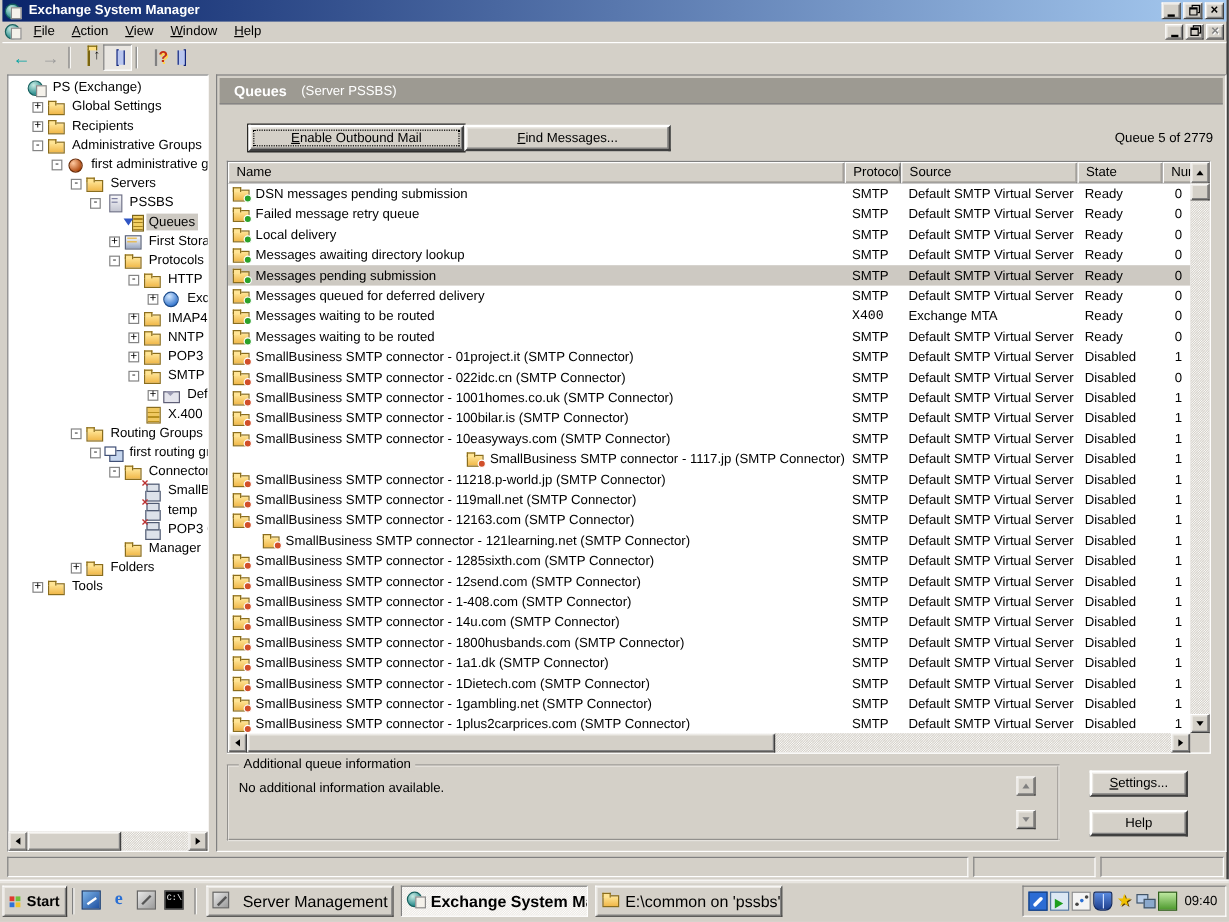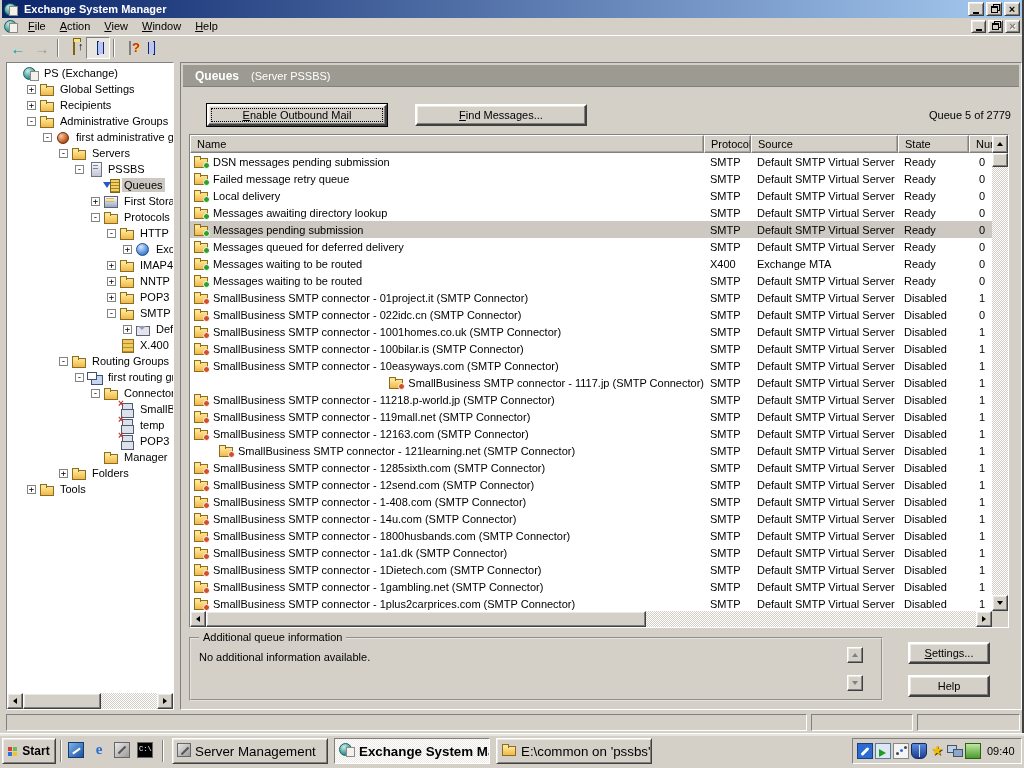--- a/index.html
+++ b/index.html
@@ -48,21 +48,21 @@
   .exp.none{visibility:hidden;}
   .splitter{position:absolute;left:172px;top:0;width:6px;height:652px;background:#d4d0c8;}
   .result-pane{position:absolute;left:178px;top:2px;width:842px;height:648px;background:#d4d0c8;border:1px solid;border-color:#808080 #fff #fff #808080;}
   .band{position:absolute;left:2px;top:2px;right:2px;height:22px;background:#9d9a92;display:flex;align-items:center;padding:0 12px;border-bottom:1px solid #808080;}
   .band-title{color:#fff;font-weight:bold;font-size:12px;margin-right:12px;}
   .band-sub{color:#fff;font-size:11px;}
   .btnrow{position:absolute;left:2px;top:40px;right:10px;height:24px;display:flex;align-items:center;}
   .btn{height:22px;background:#d4d0c8;border:2px solid;border-color:#ffffff #404040 #404040 #ffffff;box-shadow:inset -1px -1px 0 #808080,inset 1px 1px 0 #ece9e4;font-size:11px;text-align:center;cursor:default;}
   .btn.default{box-shadow:0 0 0 1px #000,inset -1px -1px 0 #808080,inset 1px 1px 0 #ece9e4;outline:1px dotted #000;outline-offset:-5px;}
   .btn.b-enable{width:180px;margin-left:24px;}
-  .btn.b-find{width:172px;margin-left:28px;}
+  .btn.b-find{width:172px;}
   .qcount{flex:1;text-align:right;}
   
   .listview{position:absolute;left:8px;top:71px;width:820px;height:494px;background:#fff;border:1px solid;border-color:#808080 #fff #fff #808080;}
   .lv-header{position:absolute;left:0;top:0;height:18px;display:flex;}
   .hdr-cell{background:#d4d0c8;border:1px solid;border-color:#fff #808080 #808080 #fff;box-shadow:inset -1px -1px 0 #a9a59d;padding:2px 0 0 6px;height:18px;overflow:hidden;white-space:nowrap;flex:none;}
   .lv-body{position:absolute;left:0;top:18px;right:16px;bottom:16px;overflow:hidden;background:#fff;}
   .lv-row{height:17px;display:flex;align-items:center;white-space:nowrap;}
   .lv-row.selected{background:#cdc9c2;}
   .cell{flex:none;overflow:hidden;padding-left:6px;}
   .cell.c-name{display:flex;align-items:center;padding-left:3px;}
@@ -459,21 +459,21 @@
               <span class="cell" style="width: 71px;">Ready</span>
               <span class="cell" style="width: 25px; padding-left: 10px;">0</span>
             </div>
             <div class="lv-row">
               <span class="cell c-name" style="width: 514px;">
                 <span class="qic ready">
                   <span class="dot"></span>
                 </span>
                 <span>Messages waiting to be routed</span>
               </span>
-              <span class="cell" style="width: 47px;">X400</span>
+              <span class="cell" style="width: 47px; font-family: Liberation Mono, monospace;">X400</span>
               <span class="cell" style="width: 147px;">Exchange MTA</span>
               <span class="cell" style="width: 71px;">Ready</span>
               <span class="cell" style="width: 25px; padding-left: 10px;">0</span>
             </div>
             <div class="lv-row">
               <span class="cell c-name" style="width: 514px;">
                 <span class="qic ready">
                   <span class="dot"></span>
                 </span>
                 <span>Messages waiting to be routed</span>
@@ -769,21 +769,21 @@
   <span id="quick-launch"><span class="ql" style="left: 66px;">
         <span class="gq mailapp"></span>
       </span><span class="ql" style="left: 89px;">
         <span class="gq ie">e</span>
       </span><span class="ql" style="left: 112px;">
         <span class="gq tool"></span>
       </span><span class="ql" style="left: 135px;">
         <span class="gq cmd"></span>
       </span></span>
   <span class="tbar-sep" style="left:162px"></span>
-  <span id="task-buttons"><button class="task raised" style="left: 172px;">
+  <span id="task-buttons"><button class="task raised" style="left: 172px; justify-content: space-between;">
         <span><span class="gq tool" style="width:14px;height:14px"></span></span>
         <span>Server Management</span>
       </button><button class="task raised active" style="left: 334px;">
         <span><span class="ic console-root" style="width:16px;height:15px;margin:0"></span></span>
         <span>Exchange System Ma...</span>
       </button><button class="task raised" style="left: 496px;">
         <span><span class="ic folder" style="margin:0"></span></span>
         <span>E:\common on 'pssbs'</span>
       </button></span>
   <div class="tray">

